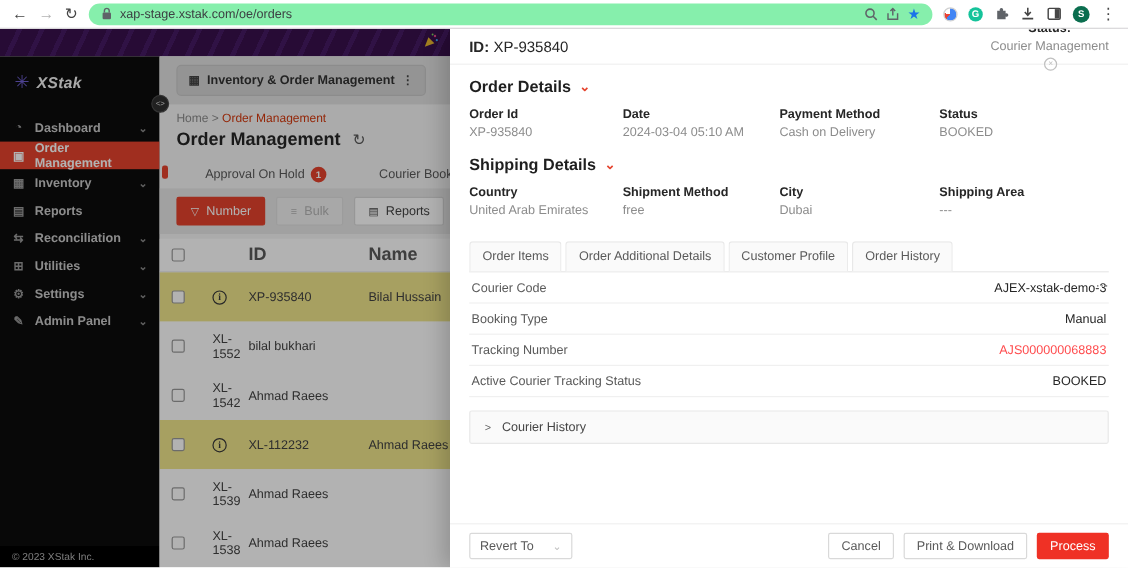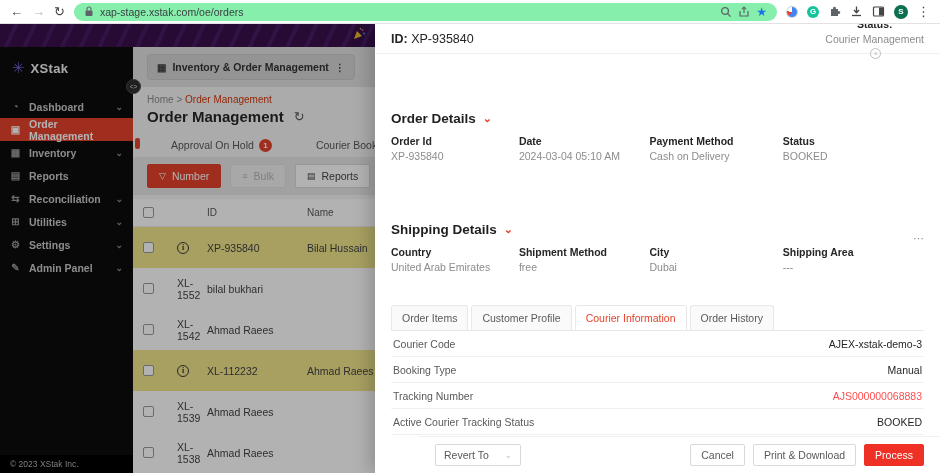--- a/index.html
+++ b/index.html
@@ -30,21 +30,21 @@
   .app { position: relative; width: 940px; height: 449px; overflow: hidden; }
   .purple-bar { position: absolute; left: 0; top: 0; width: 100%; height: 23px;
     background: repeating-linear-gradient(115deg, #38104d 0 13px, #461a63 13px 17px); }
   .confetti { position: absolute; left: 352px; top: 3px; }
 
   
   .sidebar { position: absolute; left: 0; top: 23px; width: 133px; bottom: 18px;
     background: #0c0c0c; color: #cfcfcf; }
   .logo-row { display: flex; align-items: center; gap: 6px; padding: 12px 12px 8px; }
   .logo-mark { color: #6f5fd0; font-size: 15px; }
-  .logo-text { color: #f2f2f2; font-size: 13px; font-weight: bold; letter-spacing: .3px; }
+  .logo-text { color: #f2f2f2; font-size: 13px; font-weight: bold; letter-spacing: .3px; font-style: italic; }
   .nav { margin-top: 10px; }
   .nav-item { display: flex; align-items: center; gap: 8px; height: 23px;
     padding: 0 10px; font-size: 10.5px; font-weight: 600; color: #c9c9c9; cursor: pointer; }
   .nav-item .mi { width: 11px; font-size: 10px; color: #9a9a9a; text-align: center; }
   .nav-item .lbl { flex: 1; }
   .nav-item .chev { font-size: 9px; color: #8a8a8a; }
   .nav-item.active { background: #e5432d; color: #fff; }
   .nav-item.active .mi, .nav-item.active .chev { color: #fff; }
   .side-footer { position: absolute; left: 0; bottom: 0; width: 133px; height: 18px;
     background: #000; color: #b5b5b5; font-size: 8.5px; line-height: 18px; padding-left: 10px; }
@@ -82,21 +82,21 @@
   .tbtn { height: 24px; display: inline-flex; align-items: center; gap: 6px;
     padding: 0 11px; font-size: 10.5px; border-radius: 2px; cursor: pointer;
     background: #fff; border: 1px solid #d9d9d9; color: #444; white-space: nowrap; }
   .tbtn .ti { font-size: 9px; }
   .tbtn.primary { background: #e5432d; border-color: #e5432d; color: #fff; }
   .tbtn.disabled { background: #f1f1f1; border-color: #e0e0e0; color: #b5b5b5; cursor: default; }
   .table { background: #fff; margin-top: 4px; }
   .trow { display: grid; grid-template-columns: 34px 30px 100px 1fr;
     align-items: center; height: 41px; padding-left: 10px; background: #fff; }
   .trow.head { height: 28px; border-bottom: 1px solid #ececec; }
-  .trow.head .col { font-size: 10px; color: #595959; font-weight: 400; }
+  .trow.head .col { font-size: 15px; color: #595959; font-weight: 700; }
   .trow .col { font-size: 10.5px; color: #434343; }
   .trow.hl { background: #f0e68c; }
   .cb { width: 11px; height: 11px; border: 1.4px solid #9a9a9a; border-radius: 2px;
     background: #fff; display: inline-block; cursor: pointer; }
   .info-ic { width: 12px; height: 12px; border: 1.2px solid #3a3a3a; border-radius: 50%;
     color: #3a3a3a; font-size: 8px; font-weight: bold; display: inline-flex;
     align-items: center; justify-content: center; font-family: "Liberation Serif", serif; }
 
   .overlay { position: absolute; left: 0; top: 0; width: 375px; height: 100%;
     background: rgba(0,0,0,0.3); z-index: 40; }
@@ -109,43 +109,43 @@
     justify-content: space-between; padding: 0 16px; border-bottom: 1px solid #f0f0f0; }
   .d-id { font-size: 12.5px; color: #262626; }
   .d-id b { font-weight: bold; }
   .d-status { font-size: 10.5px; color: #8c8c8c; display: flex; align-items: center; gap: 3px; flex-direction: column; }
   .d-status b { color: #262626; }
   .x-circle { width: 11px; height: 11px; border: 1px solid #bfbfbf; border-radius: 50%;
     color: #bfbfbf; font-size: 7px; display: inline-flex; align-items: center;
     justify-content: center; margin-left: 2px; cursor: pointer; }
   .d-body { flex: 1; padding: 11px 16px 0; overflow: hidden; display: flex; flex-direction: column; }
   .sec-title { font-size: 13.5px; font-weight: bold; color: #1f1f1f;
-    display: flex; align-items: center; gap: 7px; margin-top: 46px; }
+    display: flex; align-items: center; gap: 7px; }
   .sec-title .sc { color: #e5432d; font-size: 11px; font-weight: bold; cursor: pointer; }
   .fields { display: grid; grid-template-columns: 24% 24.5% 25% 26.5%; margin: 9px 0 14px; }
   .fld .fl { font-size: 10.5px; font-weight: bold; color: #262626; margin-bottom: 3px; }
   .fld .fv { font-size: 10.5px; color: #8c8c8c; }
   .d-tabs { display: flex; align-items: flex-start; border-bottom: 1px solid #e8e8e8;
-    margin-top: 18px; }
+    margin-top: 6px; }
   .d-tab { background: #fafafa; border: 1px solid #e8e8e8; border-bottom: none;
     border-radius: 3px 3px 0 0; padding: 6px 10px; font-size: 10.5px; color: #595959;
     margin-right: 3px; cursor: pointer; white-space: nowrap; }
   .d-tab.active { background: #fff; color: #e5432d; position: relative; }
   .d-tabs-more { font-size: 11px; color: #8c8c8c; padding: 0 2px 6px 4px; cursor: pointer; }
   .kv-row { display: flex; justify-content: space-between; align-items: center;
     padding: 7px 2px 6px; border-bottom: 1px solid #f0f0f0; }
   .kv-row .kl { font-size: 10.5px; color: #595959; }
   .kv-row .kv { font-size: 10.5px; color: #262626; }
   .kv-row .kv.link { color: #ff4d4f; cursor: pointer; }
   .collapse-panel { margin-top: 11px; background: #fafafa; border: 1px solid #e8e8e8;
     border-radius: 2px; padding: 7px 12px; font-size: 10.5px; color: #454545;
     display: flex; align-items: center; gap: 9px; cursor: pointer; }
   .collapse-panel .cc { font-size: 9px; color: #595959; }
   .d-footer { border-top: 1px solid #f0f0f0; padding: 7px 16px; display: flex;
-    align-items: center; margin-top: auto; margin-left: 44px; }
+    align-items: center; margin-top: auto; }
   .revert-select { width: 86px; height: 22px; border: 1px solid #d9d9d9; border-radius: 2px;
     display: flex; align-items: center; justify-content: space-between; padding: 0 8px;
     font-size: 10.5px; color: #595959; cursor: pointer; background: #fff; }
   .revert-select .rc { color: #bfbfbf; font-size: 9px; }
   .f-spacer { flex: 1; }
   .fbtn { height: 22px; padding: 0 10px; border: 1px solid #d9d9d9; border-radius: 2px;
     background: #fff; font-size: 10.5px; color: #595959; margin-left: 8px; cursor: pointer;
     display: inline-flex; align-items: center; }
   .fbtn.primary { background: #ef3125; border-color: #ef3125; color: #fff; }
 </style>
@@ -452,24 +452,24 @@
           <div class="fld">
             <div class="fl">Shipping Area</div>
             <div class="fv">---</div>
           </div>
         </div>
 
       <div class="d-tabs">
 
           <span class="d-tab">Order Items</span>
 
+          <span class="d-tab">Order Additional Details</span>
 
           <span class="d-tab">Customer Profile</span>
 
-          <span class="d-tab active">Courier Information</span>
 
 
           <span class="d-tab">Order History</span>
 
         </div>
       <span class="d-tabs-more" style="position:absolute; right:14px; top:208px;">⋯</span>
 
       <div>
 
           <div class="kv-row">

